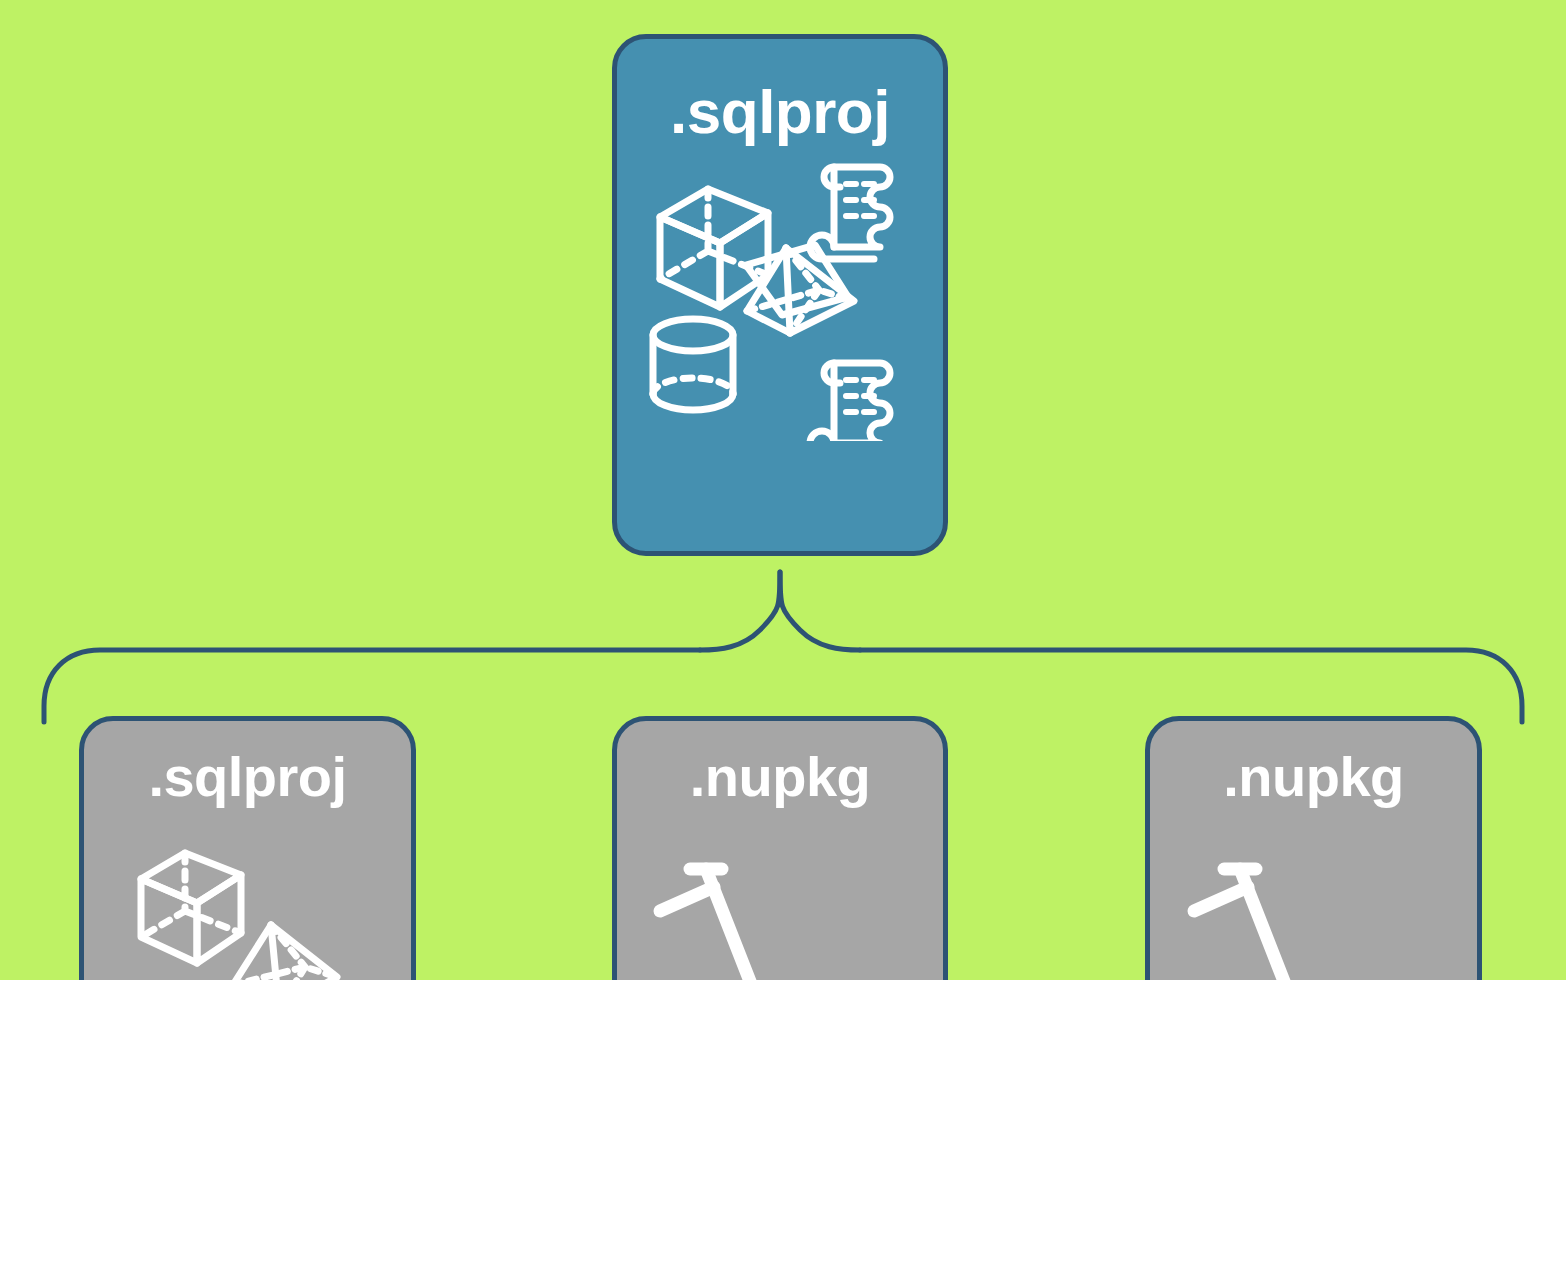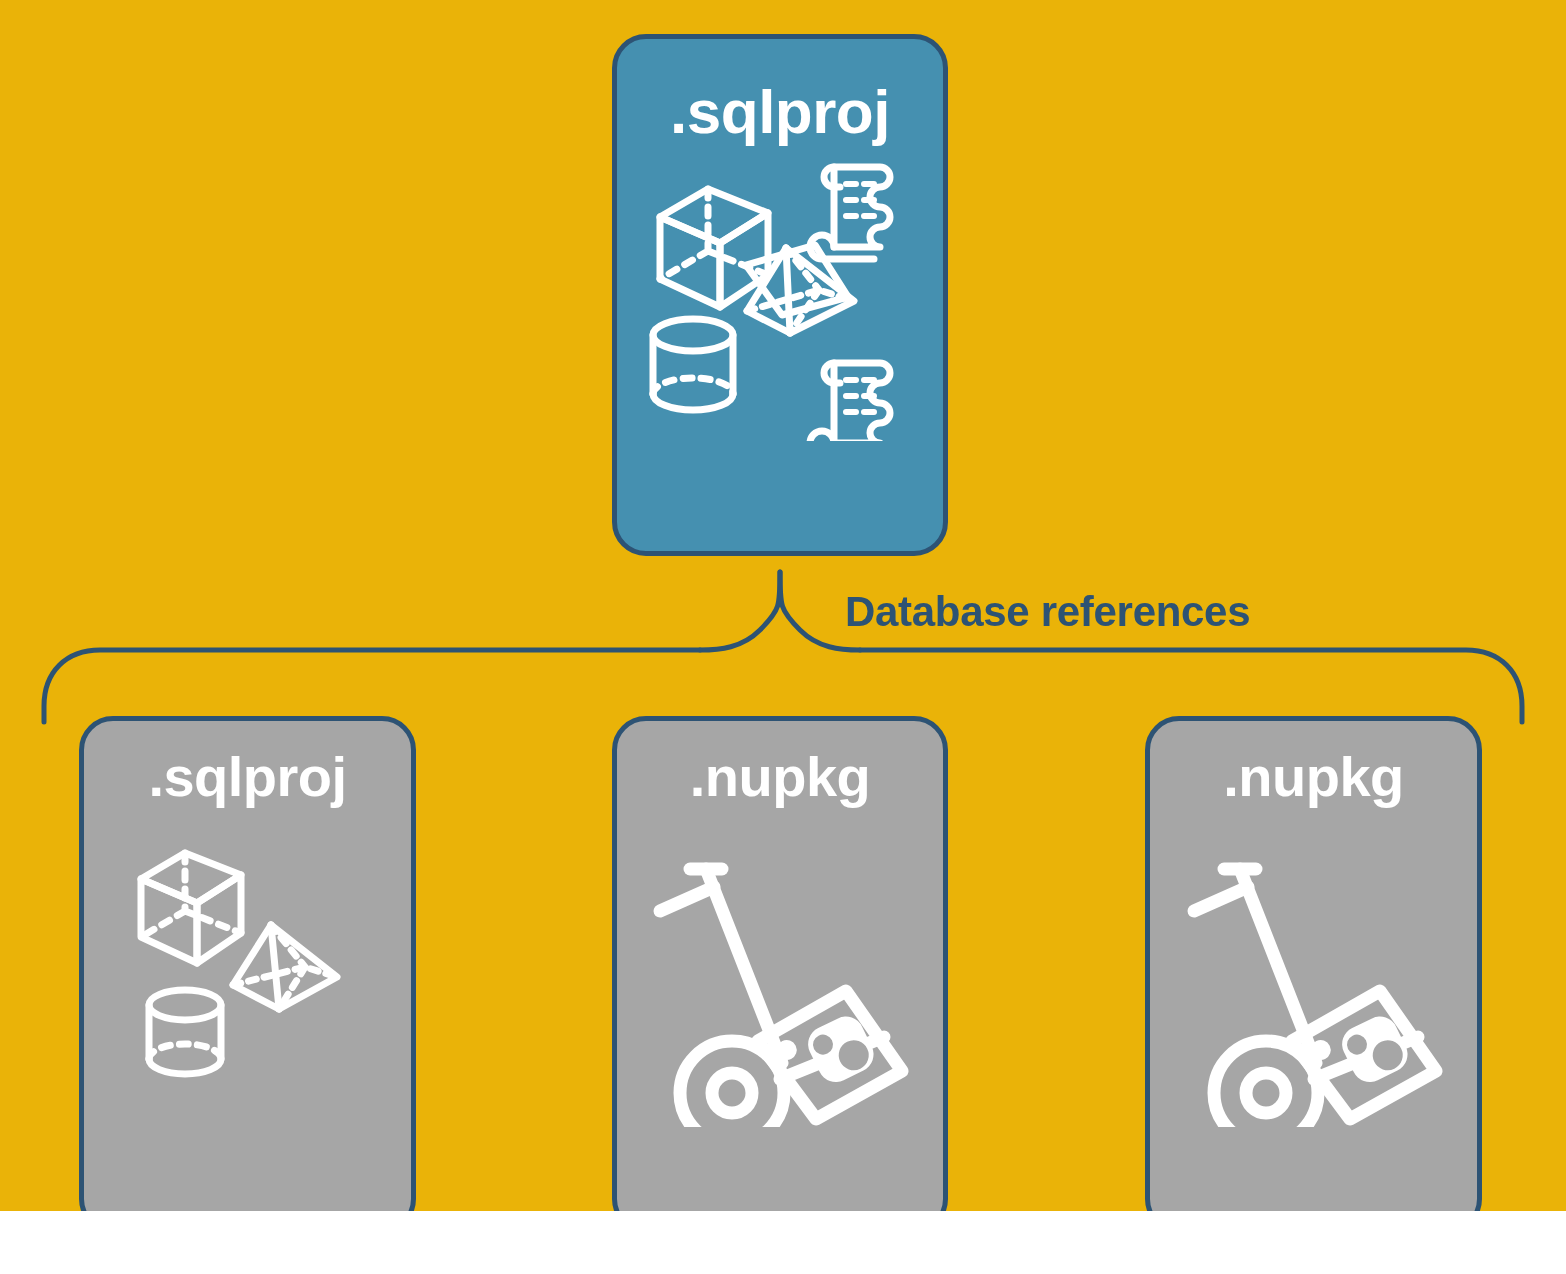--- a/index.html
+++ b/index.html
@@ -7,22 +7,22 @@
     margin: 0;
     padding: 0;
     background: #ffffff;
   }
   body {
     font-family: "Liberation Sans", sans-serif;
   }
   #stage {
     position: relative;
     width: 1566px;
-    height: 1211px;
-    background: #eab308;
+    height: 980px;
+    background: #bef264;
     overflow: hidden;
   }
 
   
   .card {
     position: absolute;
     box-sizing: border-box;
     border: 5px solid #2d5374;
     border-radius: 34px;
     display: flex;
@@ -194,21 +194,20 @@
 
       <path d="M780 26 C780 60 780 64 760 84 C742 102 720 104 700 104"></path>
       <path d="M780 26 C780 60 780 64 800 84 C818 102 840 104 860 104"></path>
 
       <path d="M700 104 L100 104 C66 104 44 126 44 160 L44 176"></path>
 
       <path d="M860 104 L1466 104 C1500 104 1522 126 1522 160 L1522 176"></path>
     </g>
   </svg>
 
-  <div id="brace-label">Database references</div>
 
   <div class="card secondary" id="card-sqlproj-ref">
     <div class="card-title">.sqlproj</div>
     <div class="card-art">
       <svg width="250" height="260" viewBox="0 0 250 260">
         <g fill="none" stroke="#ffffff" stroke-width="7" stroke-linecap="round" stroke-linejoin="round">
 
           <g>
             <path d="M18 46 L62 20 L118 42 L74 70 Z"></path>
             <path d="M18 46 L18 104 L74 130 L74 70 Z"></path>

